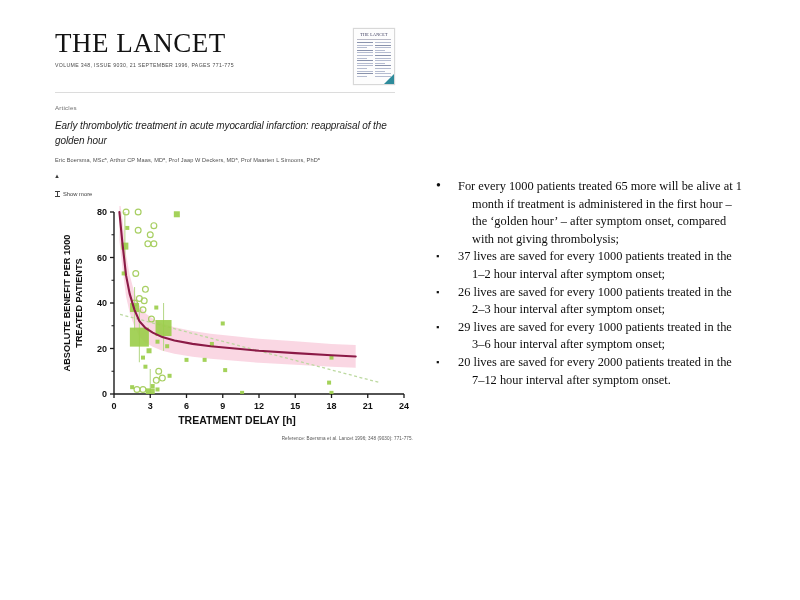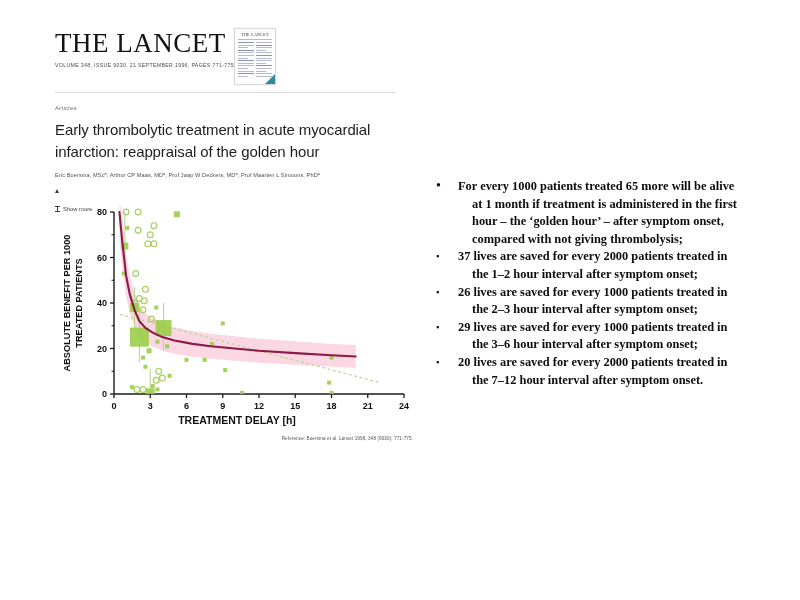--- a/index.html
+++ b/index.html
@@ -20,21 +20,21 @@
     position: absolute;
     left: 55px;
     top: 28px;
     width: 340px;
     height: 155px;
   }
   .masthead-row {
     position: relative;
     display: flex;
     align-items: flex-start;
-    justify-content: flex-start;
+    justify-content: space-between;
     height: 58px;
   }
   .masthead-left { padding-top: 2px; }
   .lancet-title {
     font-family: "Liberation Serif", serif;
     font-size: 27px;
     letter-spacing: 0.5px;
     color: #131313;
     line-height: 1;
     font-weight: 400;
@@ -97,26 +97,27 @@
     background: #dcdcdc;
     margin-top: 6px;
   }
   .article-kicker {
     font-size: 6.2px;
     color: #6f6f6f;
     margin-top: 11px;
     letter-spacing: 0.2px;
   }
   .article-title {
-    font-size: 15px;
+    font-size: 10px;
     color: #1d1d1d;
     line-height: 1.45;
     margin-top: 8px;
     font-weight: 400;
     letter-spacing: -0.1px;
+    font-style: italic;
   }
   .article-authors {
     font-size: 5.6px;
     color: #505050;
     margin-top: 8px;
     line-height: 1.5;
     letter-spacing: 0.1px;
   }
   .author-flag {
     display: inline-block;
@@ -206,21 +207,20 @@
     line-height: 1.15;
   }
   .bullet-mark.square {
     font-size: 9px;
     line-height: 1.9;
   }
   .bullet-text {
     flex: 1 1 auto;
     text-indent: -14px;
     padding-left: 14px;
-    font-weight: bold;
   }
 </style>
 </head>
 <body>
 
 <div class="lancet-clip">
 
   <div class="masthead-row">
     <div class="masthead-left">
       <div class="lancet-title">THE LANCET</div>
@@ -390,21 +390,21 @@
 </div>
 
 <div class="text-panel">
   <div id="bullet-list">
       <div class="bullet-row">
         <span class="bullet-mark round">•</span>
         <span class="bullet-text">For every 1000 patients treated 65 more will be alive at 1 month if treatment is administered in the first hour – the ‘golden hour’ – after symptom onset, compared with not giving thrombolysis;</span>
       </div>
       <div class="bullet-row">
         <span class="bullet-mark square">▪</span>
-        <span class="bullet-text">37 lives are saved for every 2000 patients treated in the 1–2 hour interval after symptom onset;</span>
+        <span class="bullet-text">37 lives are saved for every 1000 patients treated in the 1–2 hour interval after symptom onset;</span>
       </div>
       <div class="bullet-row">
         <span class="bullet-mark square">▪</span>
         <span class="bullet-text">26 lives are saved for every 1000 patients treated in the 2–3 hour interval after symptom onset;</span>
       </div>
       <div class="bullet-row">
         <span class="bullet-mark square">▪</span>
         <span class="bullet-text">29 lives are saved for every 1000 patients treated in the 3–6 hour interval after symptom onset;</span>
       </div>
       <div class="bullet-row">

